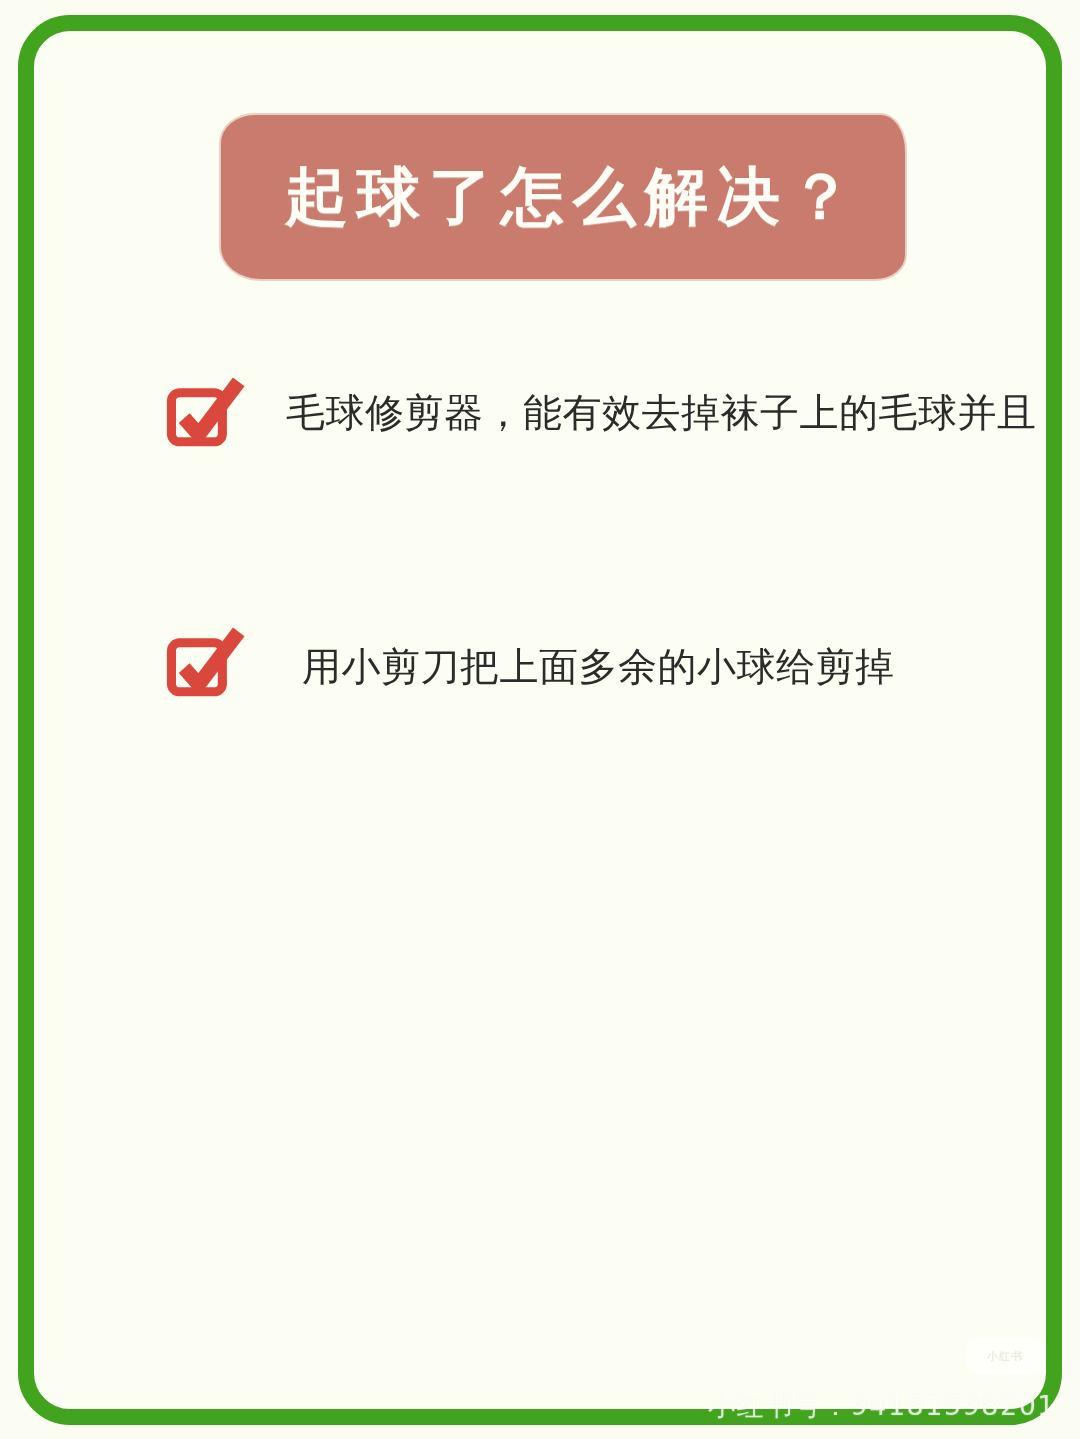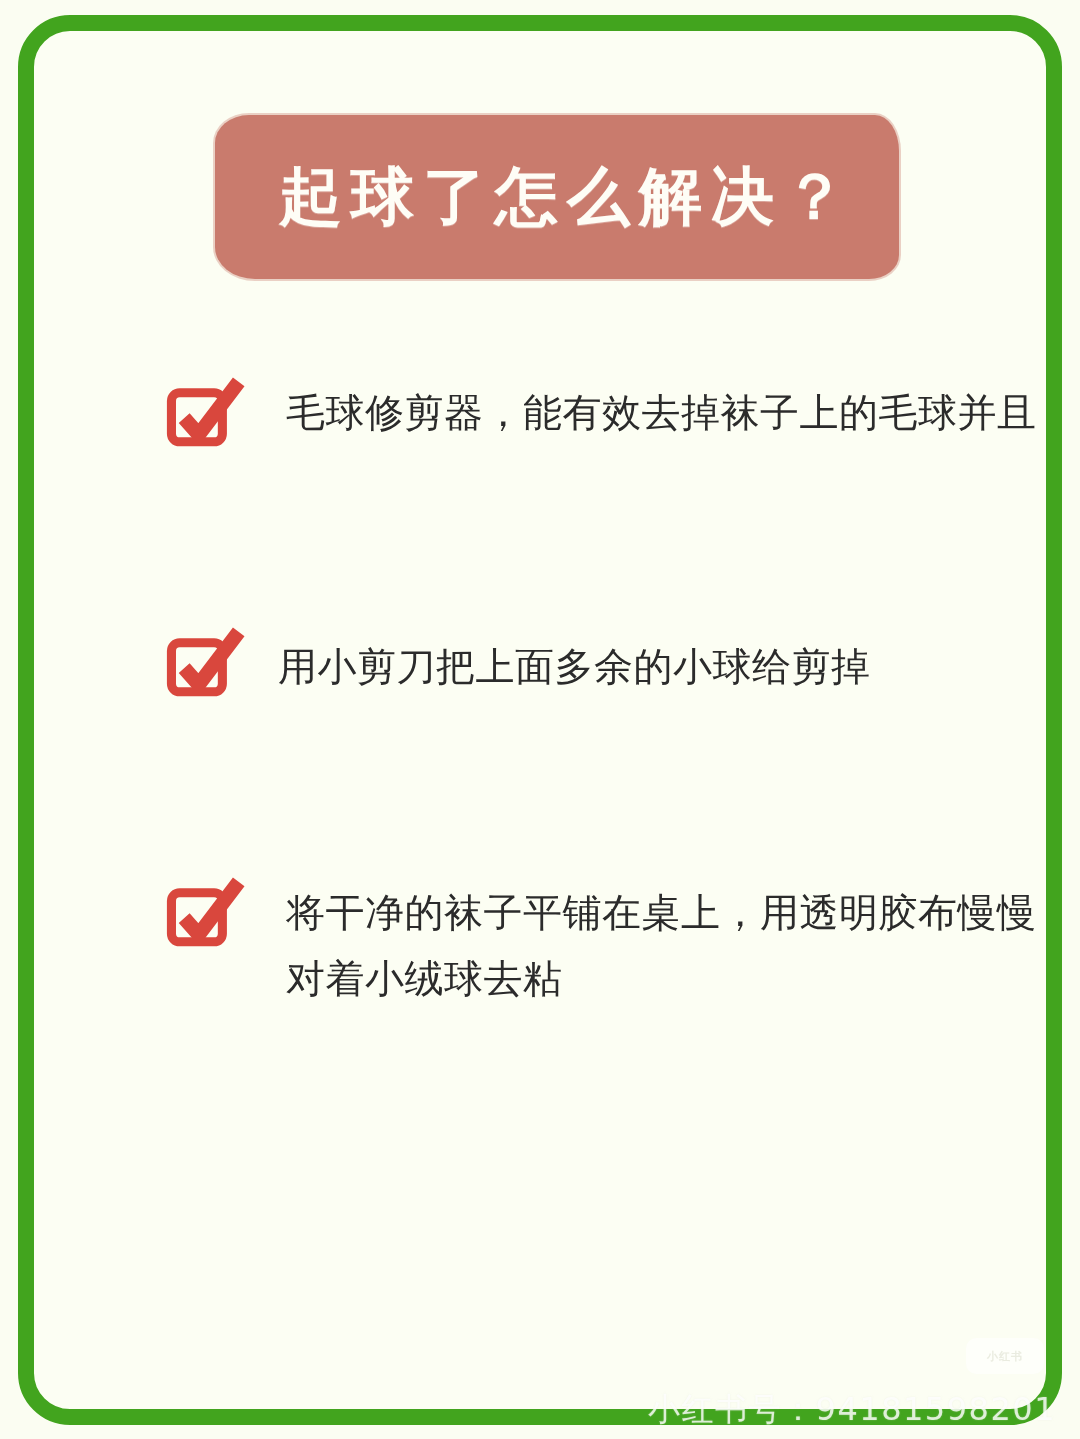--- a/index.html
+++ b/index.html
@@ -24,21 +24,21 @@
     position:absolute;
     left:18px;top:15px;
     width:1044px;height:1410px;
     border:16px solid var(--frame-green);
     border-radius:52px;
     background:#fcfef3;
   }
   
   .banner{
     position:absolute;
-    left:215px;top:115px;
+    left:221px;top:115px;
     width:684px;height:164px;
     background:var(--banner-salmon);
     border-radius:34px 24px 30px 40px / 28px 36px 24px 32px;
     display:flex;align-items:center;justify-content:center;
     box-shadow:0 0 0 2px rgba(201,123,109,0.35);
     padding-left:20px;
   }
   .banner .title{
     color:var(--title-white);
     font-size:63px;
@@ -51,21 +51,21 @@
   .item{
     position:absolute;
     left:166px;
     display:flex;
     align-items:flex-start;
   }
   .item .cb{display:block;width:80px;height:76px;flex:0 0 auto;}
   .item .cb svg{display:block;width:80px;height:76px;}
   .item .txt{margin-left:40px;padding-top:8px;color:var(--text-dark);}
   .item.single .txt{padding-top:12px;}
-  .item.indent .txt{margin-left:32px;}
+  .item.indent .txt{margin-left:56px;}
   .item .line{
     font-size:39px;
     line-height:66px;
     font-weight:500;
     white-space:nowrap;
     letter-spacing:0.5px;
   }
   .row1{top:372px;}
   .row2{top:622px;}
   .row3{top:872px;}
@@ -82,21 +82,21 @@
   .badge span{
     font-size:11px;
     font-weight:700;
     color:rgba(233,235,222,0.95);
     letter-spacing:1px;
   }
   .wm{
     position:absolute;
     right:24px;top:1388px;
     z-index:3;
-    font-size:32px;
+    font-size:27px;
     color:rgba(255,255,255,0.78);
     letter-spacing:1.5px;
     white-space:nowrap;
     text-shadow:0 0 2px rgba(220,225,210,0.35);
   }
 </style>
 </head>
 <body>
 
 <div class="canvas">
@@ -124,32 +124,20 @@
       <svg viewBox="0 0 88 82" xmlns="http://www.w3.org/2000/svg" aria-hidden="true">
         <rect x="6" y="22" width="56" height="54" rx="9" fill="none" stroke="#d9473d" stroke-width="10"></rect>
         <polyline points="20,50 36,68 80,10" fill="none" stroke="#d9473d" stroke-width="16" stroke-linecap="butt" stroke-linejoin="miter"></polyline>
       </svg>
     </span>
     <div class="txt">
       <div class="line">用小剪刀把上面多余的小球给剪掉</div>
     </div>
   </div>
 
-  <div class="item row3">
-    <span class="cb">
-      <svg viewBox="0 0 88 82" xmlns="http://www.w3.org/2000/svg" aria-hidden="true">
-        <rect x="6" y="22" width="56" height="54" rx="9" fill="none" stroke="#d9473d" stroke-width="10"></rect>
-        <polyline points="20,50 36,68 80,10" fill="none" stroke="#d9473d" stroke-width="16" stroke-linecap="butt" stroke-linejoin="miter"></polyline>
-      </svg>
-    </span>
-    <div class="txt">
-      <div class="line">将干净的袜子平铺在桌上，用透明胶布慢慢</div>
-      <div class="line">对着小绒球去粘</div>
-    </div>
-  </div>
 
   <div class="badge">
     <span>小红书</span>
   </div>
 
   <div class="wm">小红书号：94181598201</div>
 
 </div>
 
 </body></html>

